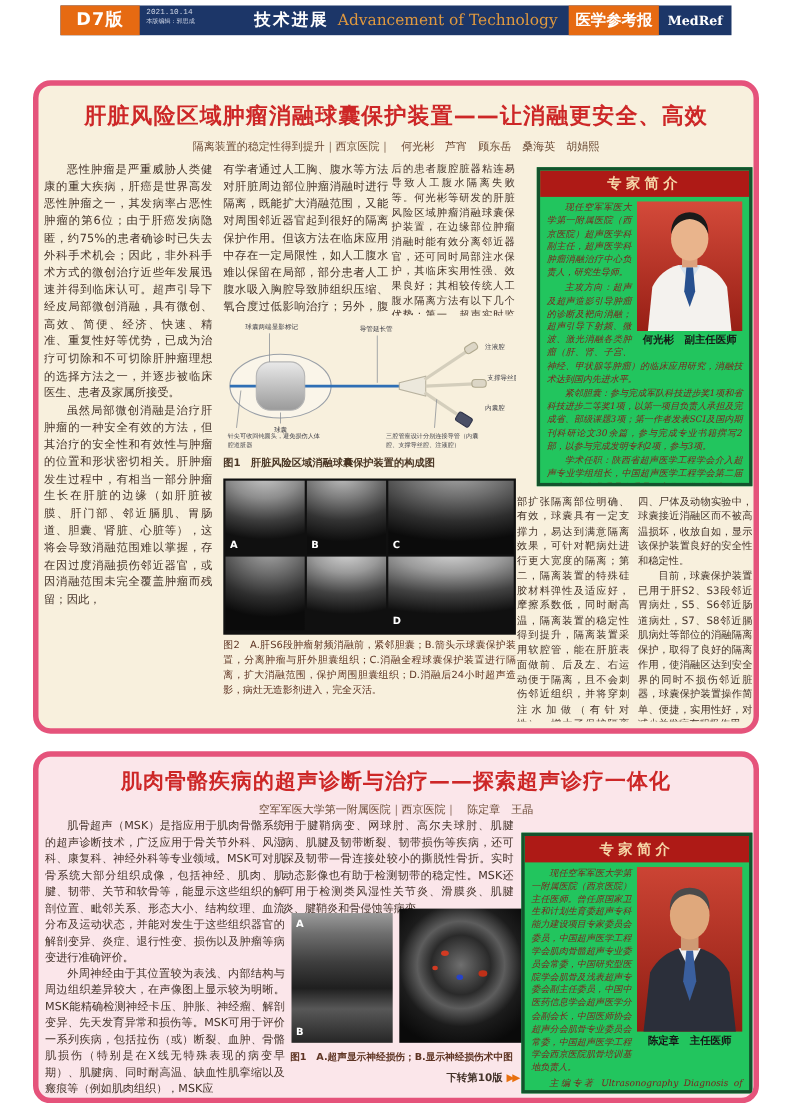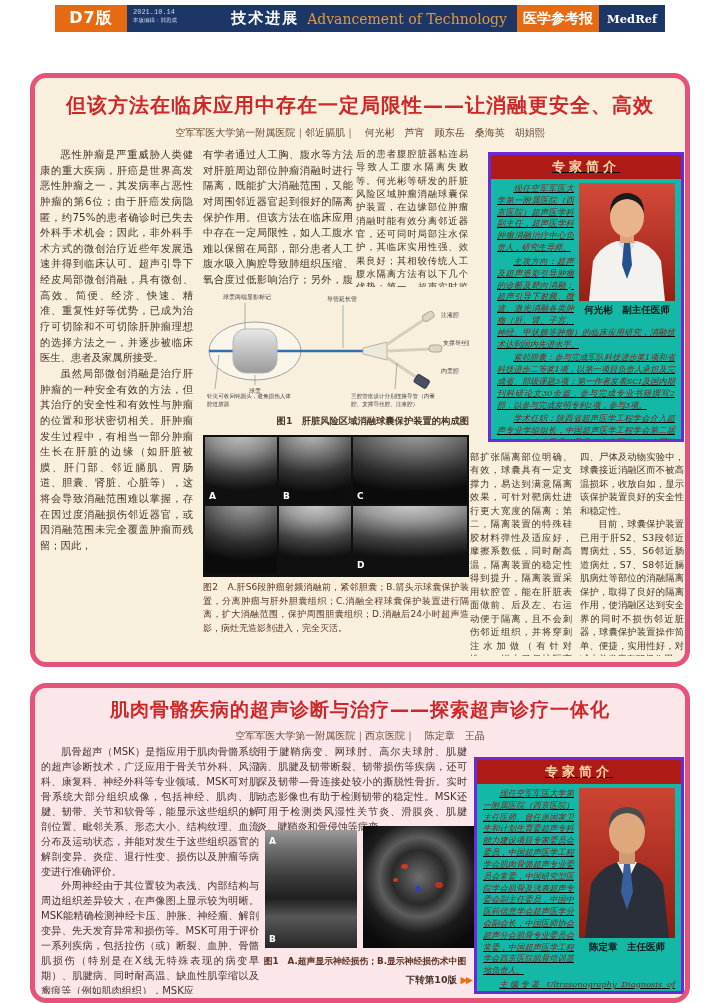--- a/index.html
+++ b/index.html
@@ -38,37 +38,37 @@
   .tcol p.ind{text-indent:2em;}
   .f10{font-size:10.3px;line-height:1.52;}
   .f9{font-size:9.3px;line-height:1.45;}
   
   .a1-col1{left:5px;top:69px;width:153px;height:509px;}
   .a1-col2{left:168px;top:69px;width:150px;height:140px;}
   .a1-col3{left:321px;top:69px;width:112px;height:140px;font-size:9.4px;line-height:1.42;}
   .a1-colA{left:435px;top:372px;width:102px;height:206px;}
   .a1-colB{left:545px;top:372px;width:104px;height:206px;}
   .fig1wrap{position:absolute;left:168px;top:207px;width:266px;}
-  .figcap{color:#4a3624;font-weight:bold;font-size:9.3px;text-align:right;margin-top:2px;}
+  .figcap{color:#4a3624;font-weight:bold;font-size:9.3px;text-align:left;margin-top:2px;}
   .fig2{position:absolute;left:168px;top:357px;width:266px;height:142px;background:#101010;
         padding:2px;box-sizing:border-box;display:flex;gap:2px;}
   .fig2 .lgrid{display:grid;grid-template-columns:72px 72px;grid-template-rows:67px 67px;gap:2px;}
   .fig2 .rcol{display:grid;grid-template-rows:67px 67px;gap:2px;width:114px;}
   .us{position:relative;background:#0a0a0a;}
   .us .lt{position:absolute;left:4px;bottom:3px;color:#fff;font-size:9px;font-weight:bold;}
   .usA{background:radial-gradient(ellipse 130% 95% at 50% -8%,#c9c9c9,#8d8d8d 34%,#3c3c3c 66%,#101010 92%);}
   .usB{background:radial-gradient(ellipse 130% 95% at 45% -5%,#bdbdbd,#7e7e7e 30%,#333 62%,#0d0d0d 92%);}
   .usC{background:radial-gradient(ellipse 120% 100% at 55% -10%,#a8a8a8,#6f6f6f 32%,#2e2e2e 65%,#0b0b0b 92%);}
   .usD{background:radial-gradient(ellipse 140% 90% at 50% -5%,#d2d2d2,#9a9a9a 30%,#424242 62%,#101010 92%);}
   .usE{background:radial-gradient(circle at 50% 42%,#6f6f6f 0,#4a4a4a 16%,#2a2a2a 30%,#5d5d5d 44%,#1c1c1c 62%,#0a0a0a 85%);}
   .usF{background:linear-gradient(180deg,#9b9b9b 0%,#6e6e6e 16%,#3e3e3e 38%,#1f1f1f 58%,#585858 74%,#262626 100%);}
   .fig2cap{position:absolute;left:168px;top:503px;width:266px;font-size:9px;line-height:1.5;
            color:#5d3322;text-align:justify;}
   
-  .expert{position:absolute;border:3px solid #6d28d9;background:#14b8a6;box-sizing:border-box;overflow:hidden;text-decoration:underline;}
+  .expert{position:absolute;border:3px solid #14532d;background:#22c55e;box-sizing:border-box;overflow:hidden;}
   .a1-exp{left:453px;top:74px;width:196px;height:290px;}
   .a2-exp{left:439px;top:69px;width:210px;height:237px;}
   .exphead{background:#ae1a16;color:#f5d7a8;font-weight:bold;font-size:13px;text-align:center;
            letter-spacing:4px;padding:3px 0;}
   .expbody{padding:4px 6px;font-size:8.2px;line-height:1.44;color:#7c231d;text-align:justify;
            font-style:italic;font-family:"DejaVu Serif",serif;}
   .expbody p{margin:0 0 2px 0;text-indent:2em;}
   .expside{float:right;width:96px;margin:0 0 2px 5px;text-align:center;}
   .expname{font-style:normal;font-family:"DejaVu Sans",sans-serif;font-weight:bold;color:#151515;
            font-size:9.5px;margin-top:2px;white-space:nowrap;}
@@ -102,22 +102,22 @@
     </div>
     <div class="section">
       <span class="cn">技术进展</span>
       <span class="en">Advancement of Technology</span>
     </div>
     <div class="brandcn">医学参考报</div>
     <div class="branden">MedRef</div>
   </div>
 
   <div class="box a1">
-    <h1 class="atitle">但该方法在临床应用中存在一定局限性——让消融更安全、高效</h1>
-    <div class="byline">空军军医大学第一附属医院｜邻近膈肌｜　何光彬　芦宵　顾东岳　桑海英　胡娟熙</div>
+    <h1 class="atitle">肝脏风险区域肿瘤消融球囊保护装置——让消融更安全、高效</h1>
+    <div class="byline">隔离装置的稳定性得到提升｜西京医院｜　何光彬　芦宵　顾东岳　桑海英　胡娟熙</div>
 
     <div class="tcol f10 a1-col1">
       <p class="ind">恶性肿瘤是严重威胁人类健康的重大疾病，肝癌是世界高发恶性肿瘤之一，其发病率占恶性肿瘤的第6位；由于肝癌发病隐匿，约75%的患者确诊时已失去外科手术机会；因此，非外科手术方式的微创治疗近些年发展迅速并得到临床认可。超声引导下经皮局部微创消融，具有微创、高效、简便、经济、快速、精准、重复性好等优势，已成为治疗可切除和不可切除肝肿瘤理想的选择方法之一，并逐步被临床医生、患者及家属所接受。</p>
       <p class="ind">虽然局部微创消融是治疗肝肿瘤的一种安全有效的方法，但其治疗的安全性和有效性与肿瘤的位置和形状密切相关。肝肿瘤发生过程中，有相当一部分肿瘤生长在肝脏的边缘（如肝脏被膜、肝门部、邻近膈肌、胃肠道、胆囊、肾脏、心脏等），这将会导致消融范围难以掌握，存在因过度消融损伤邻近器官，或因消融范围未完全覆盖肿瘤而残留；因此，</p>
     </div>
 
     <div class="tcol f10 a1-col2">
       <p>有学者通过人工胸、腹水等方法对肝脏周边部位肿瘤消融时进行隔离，既能扩大消融范围，又能对周围邻近器官起到很好的隔离保护作用。但该方法在临床应用中存在一定局限性，如人工腹水难以保留在局部，部分患者人工腹水吸入胸腔导致肺组织压缩、氧合度过低影响治疗；另外，腹部外科手术</p>
     </div>
 

